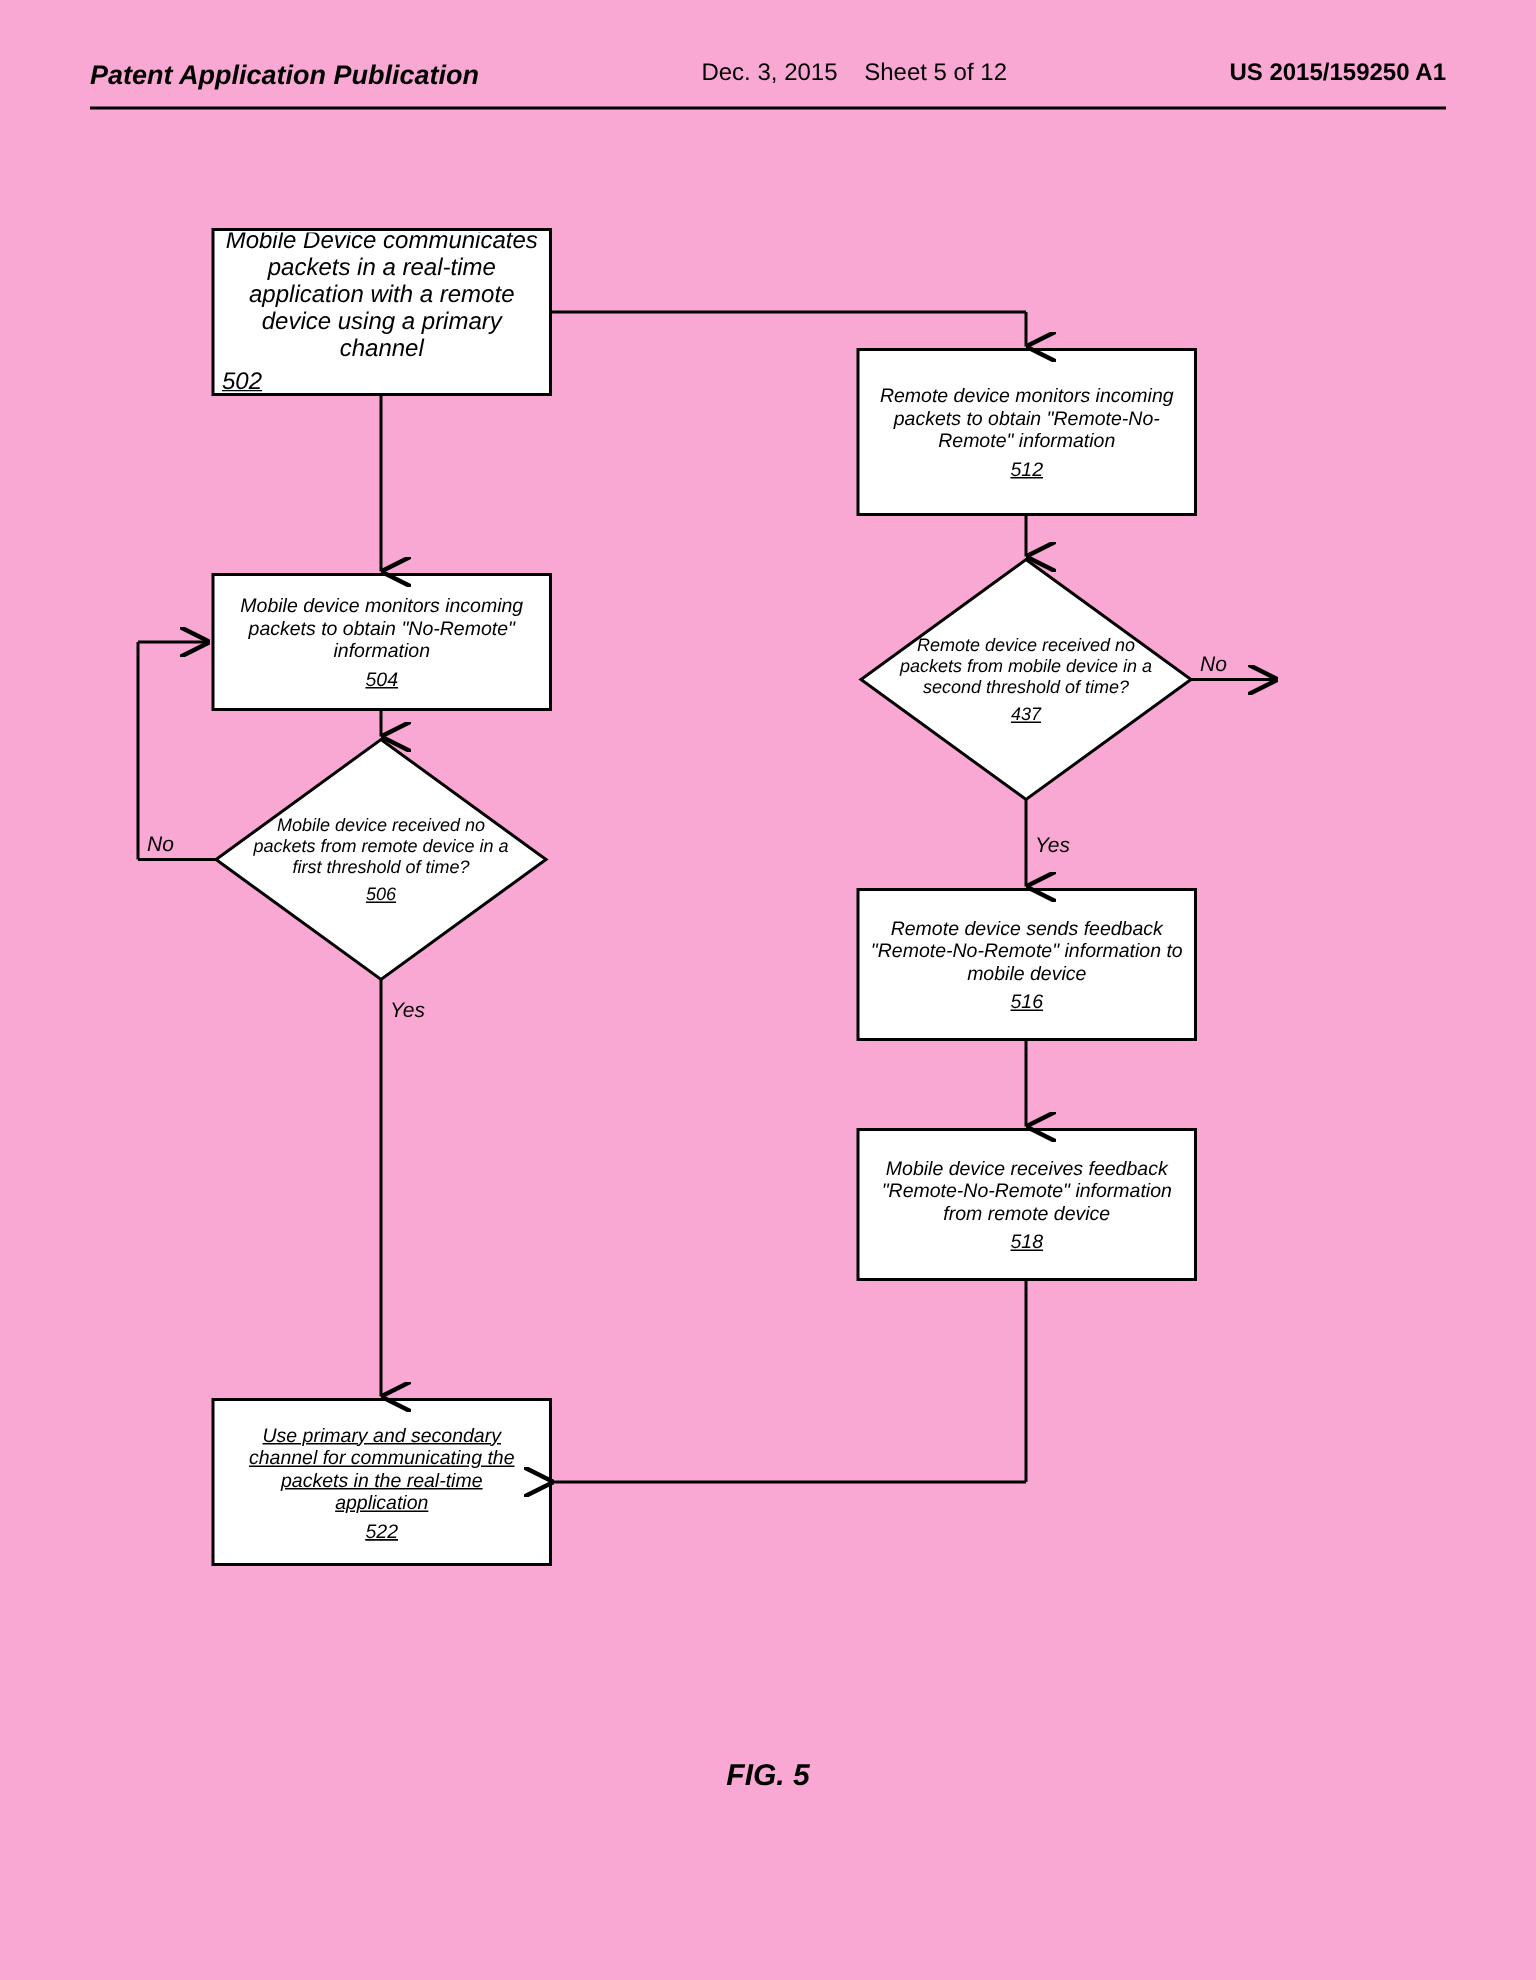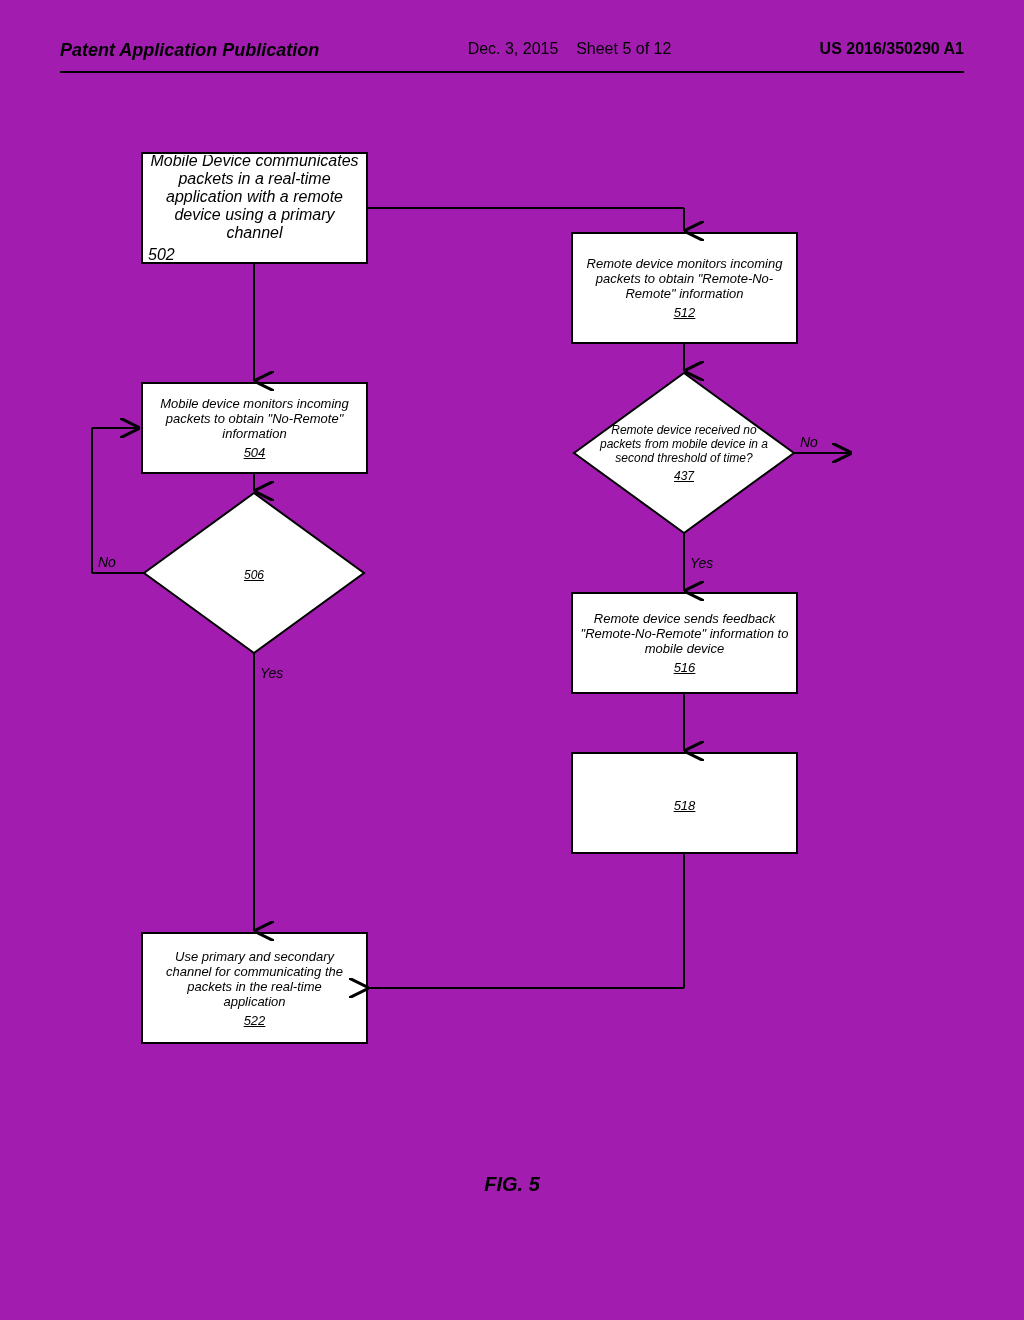--- a/index.html
+++ b/index.html
@@ -7,21 +7,21 @@
       background: #fff;
       font-family: Arial, sans-serif;
       width: 1024px;
       min-height: 1320px;
       position: relative;
       overflow-x: hidden;
     }
     .page {
       width: 1024px;
       min-height: 1320px;
-      background: #a21caf;
+      background: #f9a8d4;
       padding: 40px 60px;
       position: relative;
     }
     .header {
       display: flex;
       justify-content: space-between;
       align-items: flex-start;
       margin-bottom: 60px;
       border-bottom: 2px solid #000;
       padding-bottom: 10px;
@@ -65,21 +65,21 @@
 <body>
 
 <div class="page">
 
   <div class="header">
     <div class="header-left">Patent Application Publication</div>
     <div class="header-center">
       <span>Dec. 3, 2015</span>&nbsp;&nbsp;&nbsp;
       <span>Sheet 5 of 12</span>
     </div>
-    <div class="header-right">US 2016/350290 A1</div>
+    <div class="header-right">US 2015/159250 A1</div>
   </div>
 
   <div class="diagram-container">
     <svg class="diagram-svg" xmlns="http://www.w3.org/2000/svg">
 
       <rect x="60" y="20" width="225" height="110" fill="white" stroke="black" stroke-width="2"></rect>
       <foreignObject x="62" y="22" width="221" height="106">
         <div xmlns="http://www.w3.org/1999/xhtml" style="font-style:italic;font-size:16px;text-align:center;padding:6px 4px;display:flex;flex-direction:column;align-items:flex-start;justify-content:center;height:100%;box-sizing:border-box;">
           <span>Mobile Device communicates packets in a real-time application with a remote device using a primary channel</span>
           <span style="text-decoration:underline;margin-top:4px;">502</span>
@@ -98,20 +98,21 @@
       <foreignObject x="492" y="102" width="221" height="106">
         <div xmlns="http://www.w3.org/1999/xhtml" style="font-style:italic;font-size:13px;text-align:center;padding:6px 4px;display:flex;flex-direction:column;align-items:center;justify-content:center;height:100%;box-sizing:border-box;">
           <span>Remote device monitors incoming packets to obtain "Remote-No-Remote" information</span>
           <span style="text-decoration:underline;margin-top:4px;">512</span>
         </div>
       </foreignObject>
 
       <polygon points="172,360 282,440 172,520 62,440" fill="white" stroke="black" stroke-width="2"></polygon>
       <foreignObject x="80" y="375" width="184" height="130">
         <div xmlns="http://www.w3.org/1999/xhtml" style="font-style:italic;font-size:12px;text-align:center;padding:4px;display:flex;flex-direction:column;align-items:center;justify-content:center;height:100%;box-sizing:border-box;">
+          <span>Mobile device received no packets from remote device in a first threshold of time?</span>
           <span style="text-decoration:underline;margin-top:4px;">506</span>
         </div>
       </foreignObject>
 
       <polygon points="602,240 712,320 602,400 492,320" fill="white" stroke="black" stroke-width="2"></polygon>
       <foreignObject x="510" y="255" width="184" height="130">
         <div xmlns="http://www.w3.org/1999/xhtml" style="font-style:italic;font-size:12px;text-align:center;padding:4px;display:flex;flex-direction:column;align-items:center;justify-content:center;height:100%;box-sizing:border-box;">
           <span>Remote device received no packets from mobile device in a second threshold of time?</span>
           <span style="text-decoration:underline;margin-top:4px;">437</span>
         </div>
@@ -121,27 +122,28 @@
       <foreignObject x="492" y="462" width="221" height="96">
         <div xmlns="http://www.w3.org/1999/xhtml" style="font-style:italic;font-size:13px;text-align:center;padding:6px 4px;display:flex;flex-direction:column;align-items:center;justify-content:center;height:100%;box-sizing:border-box;border-radius:17px;">
           <span>Remote device sends feedback "Remote-No-Remote" information to mobile device</span>
           <span style="text-decoration:underline;margin-top:4px;">516</span>
         </div>
       </foreignObject>
 
       <rect x="490" y="620" width="225" height="100" fill="white" stroke="black" stroke-width="2"></rect>
       <foreignObject x="492" y="622" width="221" height="96">
         <div xmlns="http://www.w3.org/1999/xhtml" style="font-style:italic;font-size:13px;text-align:center;padding:6px 4px;display:flex;flex-direction:column;align-items:center;justify-content:center;height:100%;box-sizing:border-box;">
+          <span>Mobile device receives feedback "Remote-No-Remote" information from remote device</span>
           <span style="text-decoration:underline;margin-top:4px;">518</span>
         </div>
       </foreignObject>
 
       <rect x="60" y="800" width="225" height="110" fill="white" stroke="black" stroke-width="2"></rect>
       <foreignObject x="62" y="802" width="221" height="106">
-        <div xmlns="http://www.w3.org/1999/xhtml" style="font-style:italic;font-size:13px;text-align:center;padding:6px 20px;display:flex;flex-direction:column;align-items:center;justify-content:center;height:100%;box-sizing:border-box;">
+        <div xmlns="http://www.w3.org/1999/xhtml" style="font-style:italic;font-size:13px;text-align:center;padding:6px 20px;display:flex;flex-direction:column;align-items:center;justify-content:center;height:100%;box-sizing:border-box;text-decoration:underline;">
           <span>Use primary and secondary channel for communicating the packets in the real-time application</span>
           <span style="text-decoration:underline;margin-top:4px;">522</span>
         </div>
       </foreignObject>
 
       <line x1="172" y1="130" x2="172" y2="248" stroke="black" stroke-width="2" marker-end="url(#arrowDown)"></line>
 
       <line x1="172" y1="340" x2="172" y2="358" stroke="black" stroke-width="2" marker-end="url(#arrowDown)"></line>
 
       <line x1="285" y1="75" x2="602" y2="75" stroke="black" stroke-width="2"></line>

